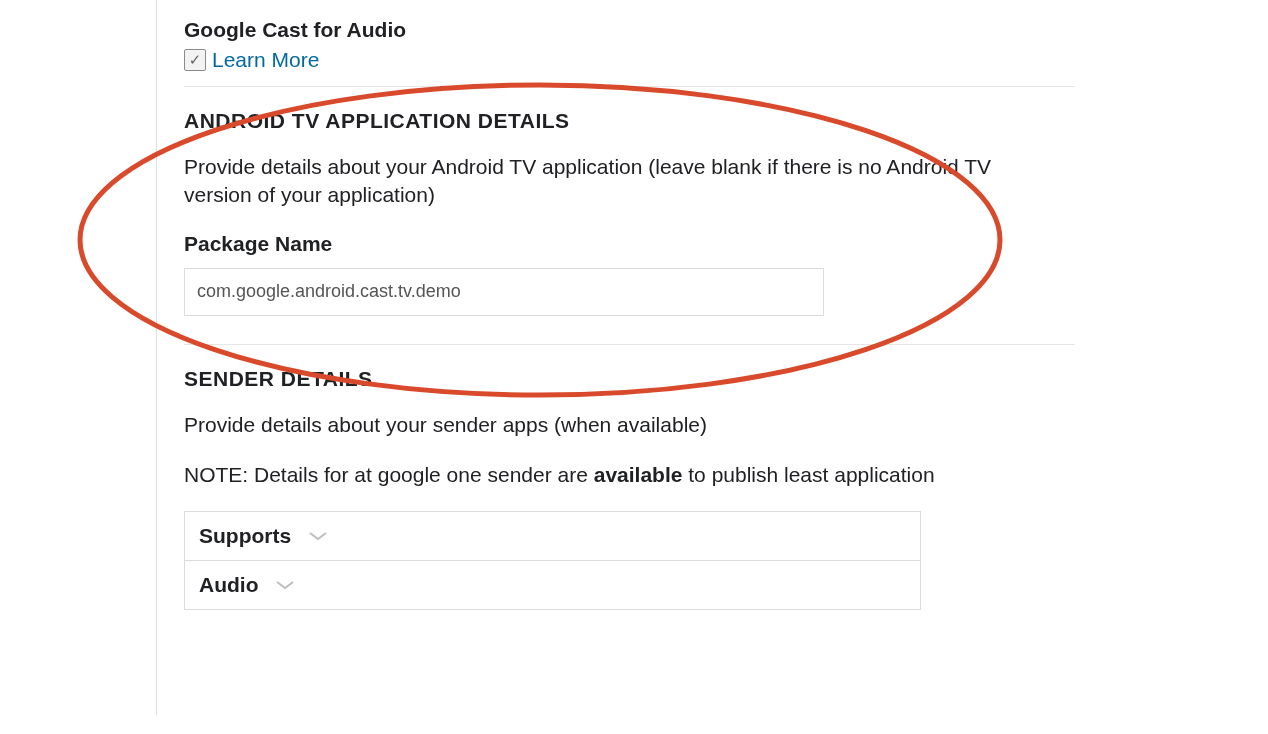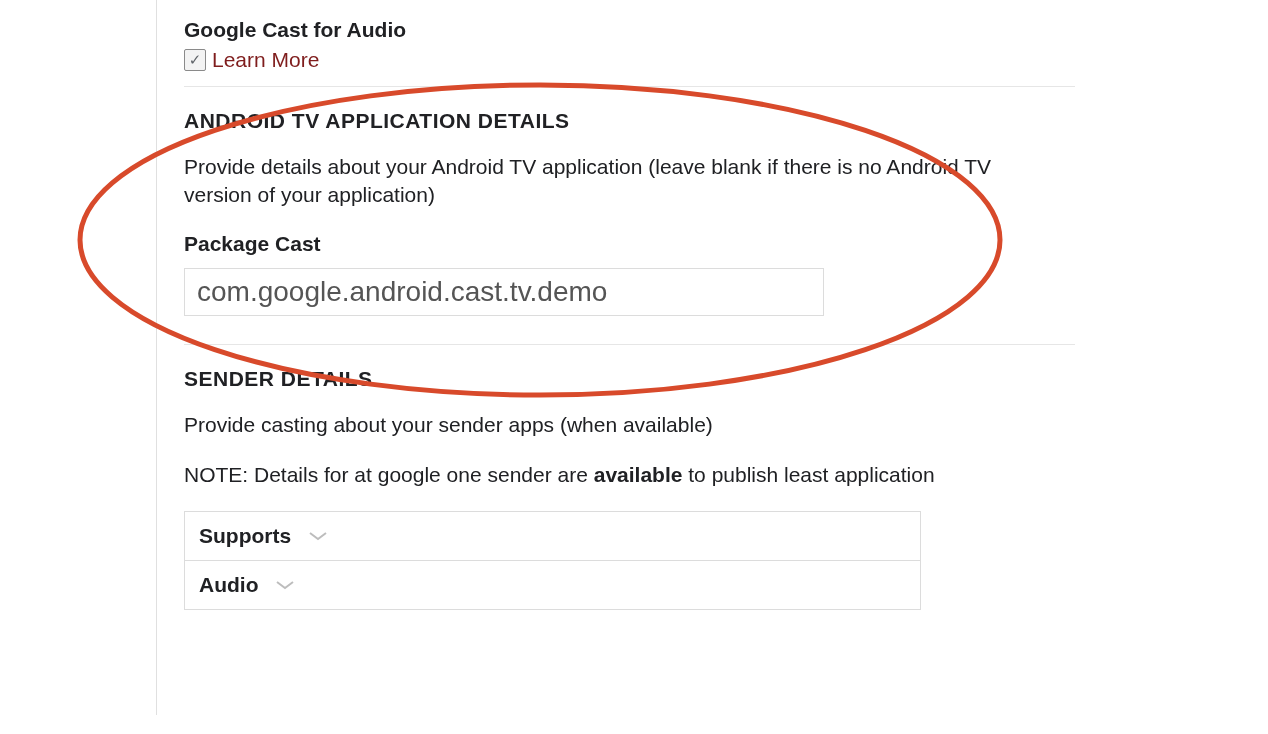--- a/index.html
+++ b/index.html
@@ -2,26 +2,26 @@
 <html><head>
 <meta charset="utf-8">
 <style>
   html,body{margin:0;padding:0;background:#fff;font-family:Arial,Helvetica,sans-serif;color:#202124;}
   .page{position:relative;width:1105px;height:734px;overflow:hidden;}
   .vline{position:absolute;top:0;left:156px;width:1px;height:715px;background:#e0e0e0;}
   .content{position:absolute;left:184px;top:18px;right:30px;}
   .sec-title{font-weight:700;font-size:21px;color:#202124;margin:0 0 6px 0;}
   .checkbox-row{display:flex;align-items:center;gap:6px;font-size:21px;margin-bottom:14px;}
   .cb{width:20px;height:20px;border:1px solid #8a8a8a;background:#f3f3f3;display:inline-flex;align-items:center;justify-content:center;font-size:15px;color:#5f6368;border-radius:2px;}
-  .link{color:#7f1d1d;text-decoration:none;}
+  .link{color:#0369a1;text-decoration:none;}
   .hr{border:none;border-top:1px solid #e6e6e6;margin:0 0 22px 0;}
   .sec-hdr{font-weight:700;font-size:21px;letter-spacing:0.5px;text-transform:uppercase;margin:0 0 20px 0;}
   .desc{font-size:21px;line-height:1.35;margin:0 0 22px 0;color:#202124;max-width:870px;}
   .field-label{font-weight:700;font-size:21px;margin:0 0 12px 0;}
-  .text-input{width:640px;height:48px;border:1px solid #dcdcdc;background:#fff;font-size:28px;padding:0 12px;color:#555;box-sizing:border-box;display:flex;align-items:center;}
+  .text-input{width:640px;height:48px;border:1px solid #dcdcdc;background:#fff;font-size:18px;padding:0 12px;color:#555;box-sizing:border-box;display:flex;align-items:center;}
   .note-strong{font-weight:700;}
   .sender-list{width:735px;border:1px solid #dcdcdc;margin-top:20px;}
   .sender-row{display:flex;align-items:center;padding:12px 14px;font-size:21px;font-weight:700;border-top:1px solid #dcdcdc;cursor:pointer;}
   .sender-row:first-child{border-top:none;}
   .chev{width:22px;height:12px;margin-left:16px;display:inline-block;}
   .chev svg{display:block;}
   .annotation{position:absolute;pointer-events:none;}
   .spacer{height:28px;}
 </style>
 </head>
@@ -34,30 +34,30 @@
 
     <div class="sec-title">Google Cast for Audio</div>
     <div class="checkbox-row">
       <span class="cb">✓</span>
       <a href="#" class="link">Learn More</a>
     </div>
     <hr class="hr">
 
     <div class="sec-hdr">ANDROID TV APPLICATION DETAILS</div>
     <p class="desc">Provide details about your Android TV application (leave blank if there is no Android TV version of your application)</p>
-    <div class="field-label">Package Cast</div>
+    <div class="field-label">Package Name</div>
     <div class="text-input">
       <span>com.google.android.cast.tv.demo</span>
     </div>
 
     <div class="spacer"></div>
     <hr class="hr">
 
     <div class="sec-hdr">SENDER DETAILS</div>
-    <p class="desc">Provide casting about your sender apps (when available)</p>
+    <p class="desc">Provide details about your sender apps (when available)</p>
     <p class="desc">
       <span>NOTE: Details for at google one sender are </span><span class="note-strong">available</span><span> to publish least application</span>
     </p>
 
     <div class="sender-list">
       <div class="sender-row">
         <span>Supports</span>
         <span class="chev">
           <svg viewBox="0 0 22 12">
               <polyline points="3,3 11,9 19,3" fill="none" stroke="#bdbdbd" stroke-width="2"></polyline>

